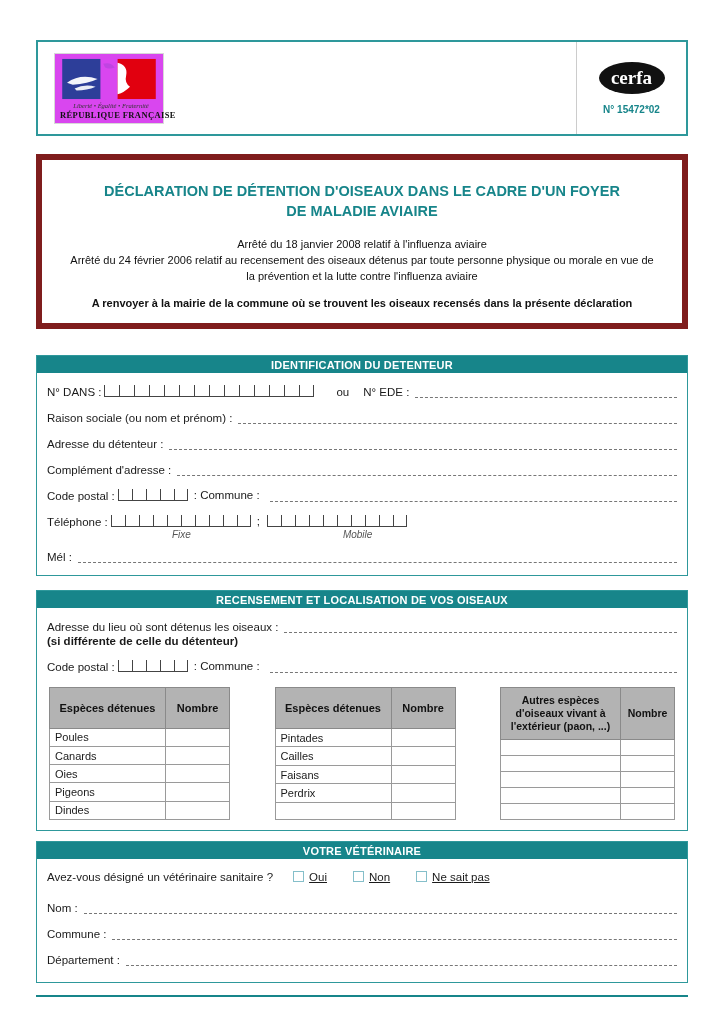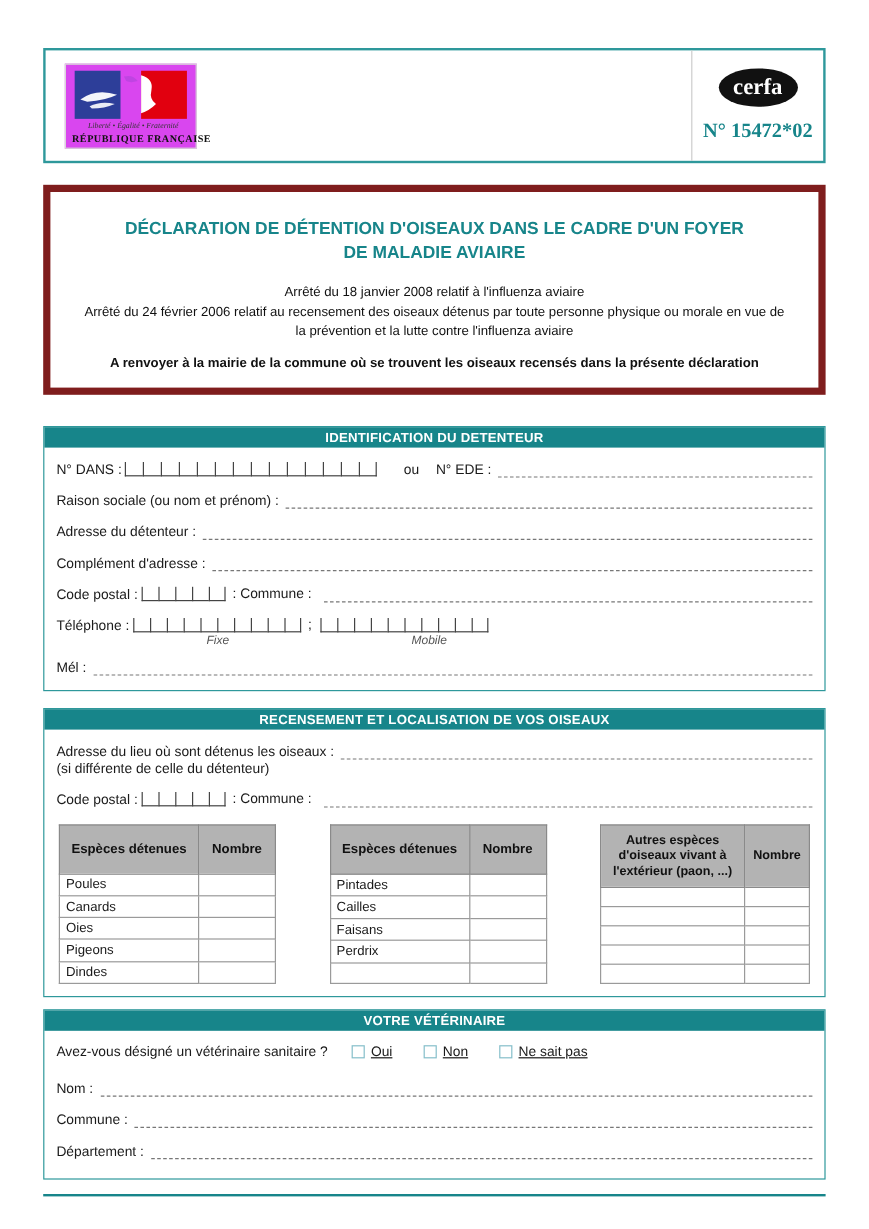--- a/index.html
+++ b/index.html
@@ -37,21 +37,21 @@
     width:110px; height:100%; border-left:1px solid #cccccc;
     display:flex; flex-direction:column; align-items:center; justify-content:center;
     gap:10px;
   }
   .cerfa-oval {
     background:#111; color:#fff; width:66px; height:32px;
     border-radius:50%; display:flex; align-items:center; justify-content:center;
     font-family:"Liberation Serif","DejaVu Serif",serif;
     font-weight:bold; font-size:19px;
   }
-  .cerfa-num { color:#17858a; font-weight:bold; font-size:17px;font-family:Liberation Serif, serif; }
+  .cerfa-num { color:#17858a; font-weight:bold; font-size:10px; }
 
   
   .title-box {
     border:6px solid #7f1d1d; margin-top:18px;
     padding:22px 26px 14px 26px; text-align:center;
   }
   .title-main { color:#17858a; font-weight:bold; font-size:14.5px; line-height:1.35; }
   .title-refs { margin-top:16px; font-size:11px; line-height:1.45; color:#111; }
   .title-instruction { margin-top:12px; font-size:11px; font-weight:bold; color:#111; }
 
@@ -59,21 +59,21 @@
   .section { border:1.5px solid #2e989b; margin-top:0; }
   .section-bar {
     background:#17858a; color:#ffffff; font-weight:bold; font-size:11px;
     text-align:center; padding:3px 0 2px 0; letter-spacing:.2px;
   }
   .section-body { padding:12px 10px 10px 10px; }
 
   .frow { display:flex; align-items:flex-end; margin-bottom:13px; }
   .frow:last-child { margin-bottom:2px; }
   .lbl { white-space:nowrap; }
-  .lbl-bold { font-weight:normal; white-space:nowrap; }
+  .lbl-bold { font-weight:bold; white-space:nowrap; }
   .fill {
     flex:1; border-bottom:1.2px dashed #777; height:13px;
     margin-left:6px; min-width:30px;
   }
   .cells { display:inline-flex; margin:0 2px 1px 3px; }
   .cell {
     width:15px; height:12px;
     border-left:1.2px solid #444; border-bottom:1.2px solid #444;
   }
   .cell:last-child { border-right:1.2px solid #444; }

